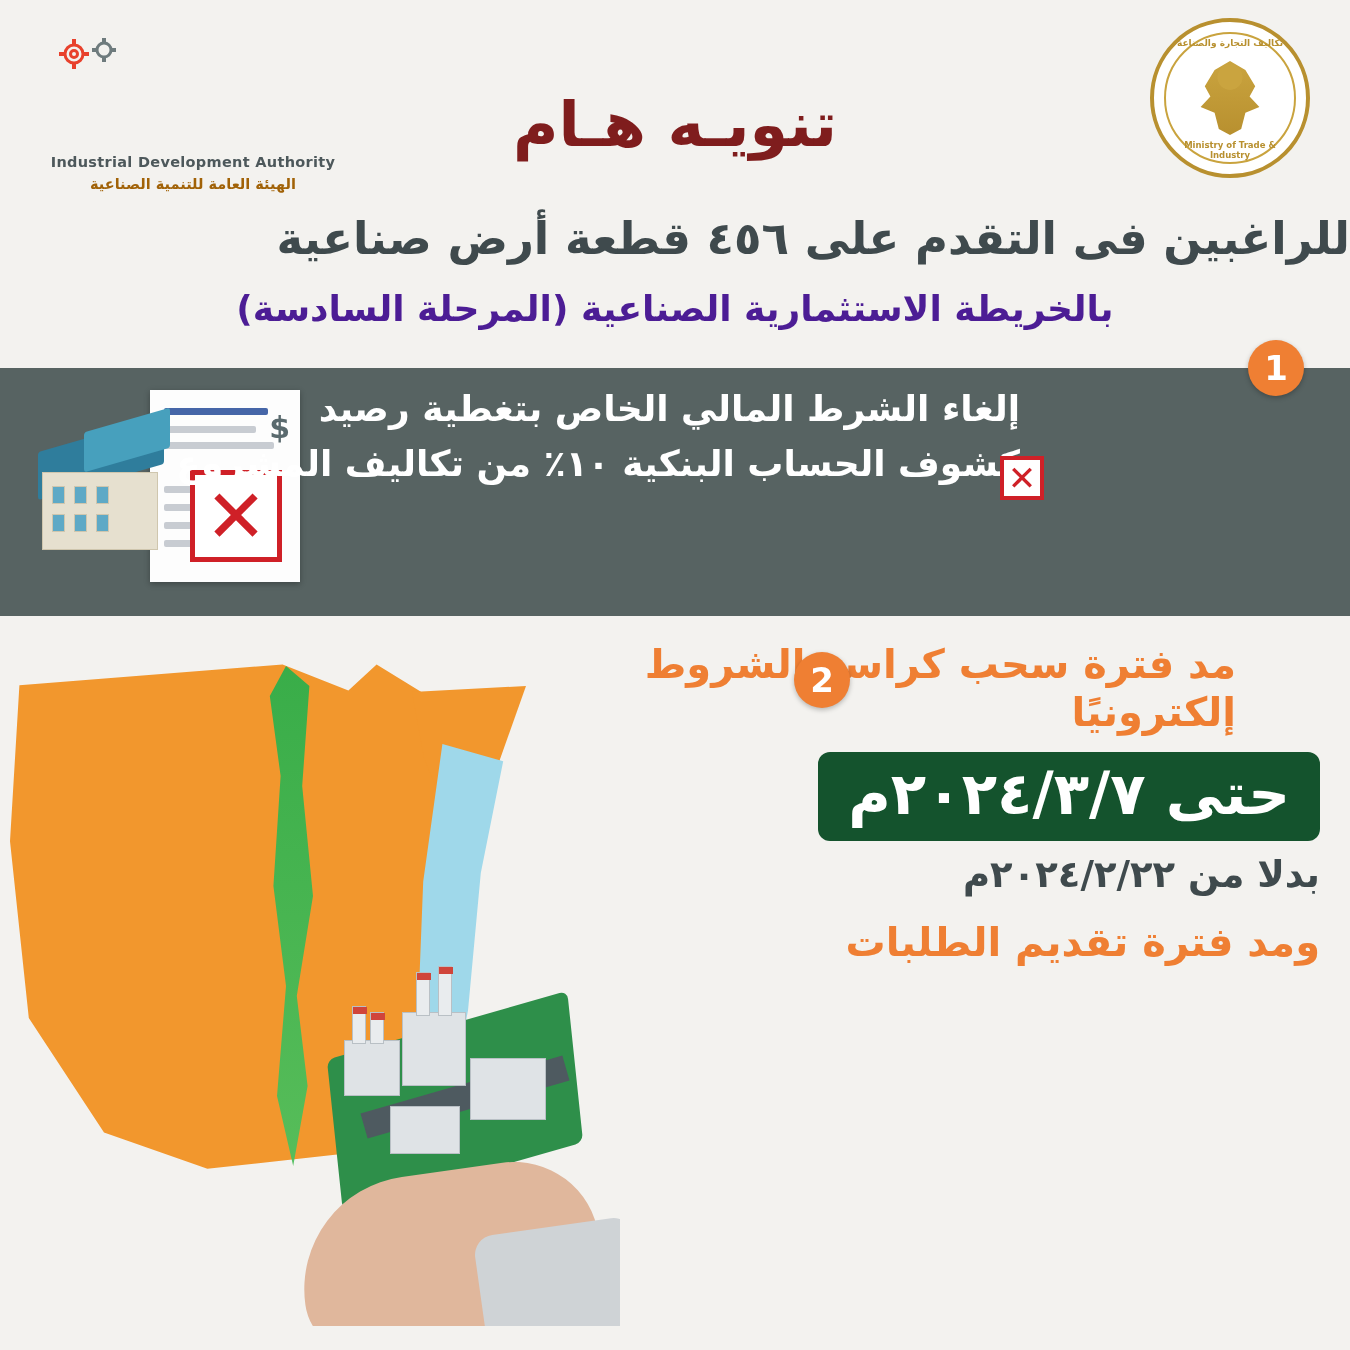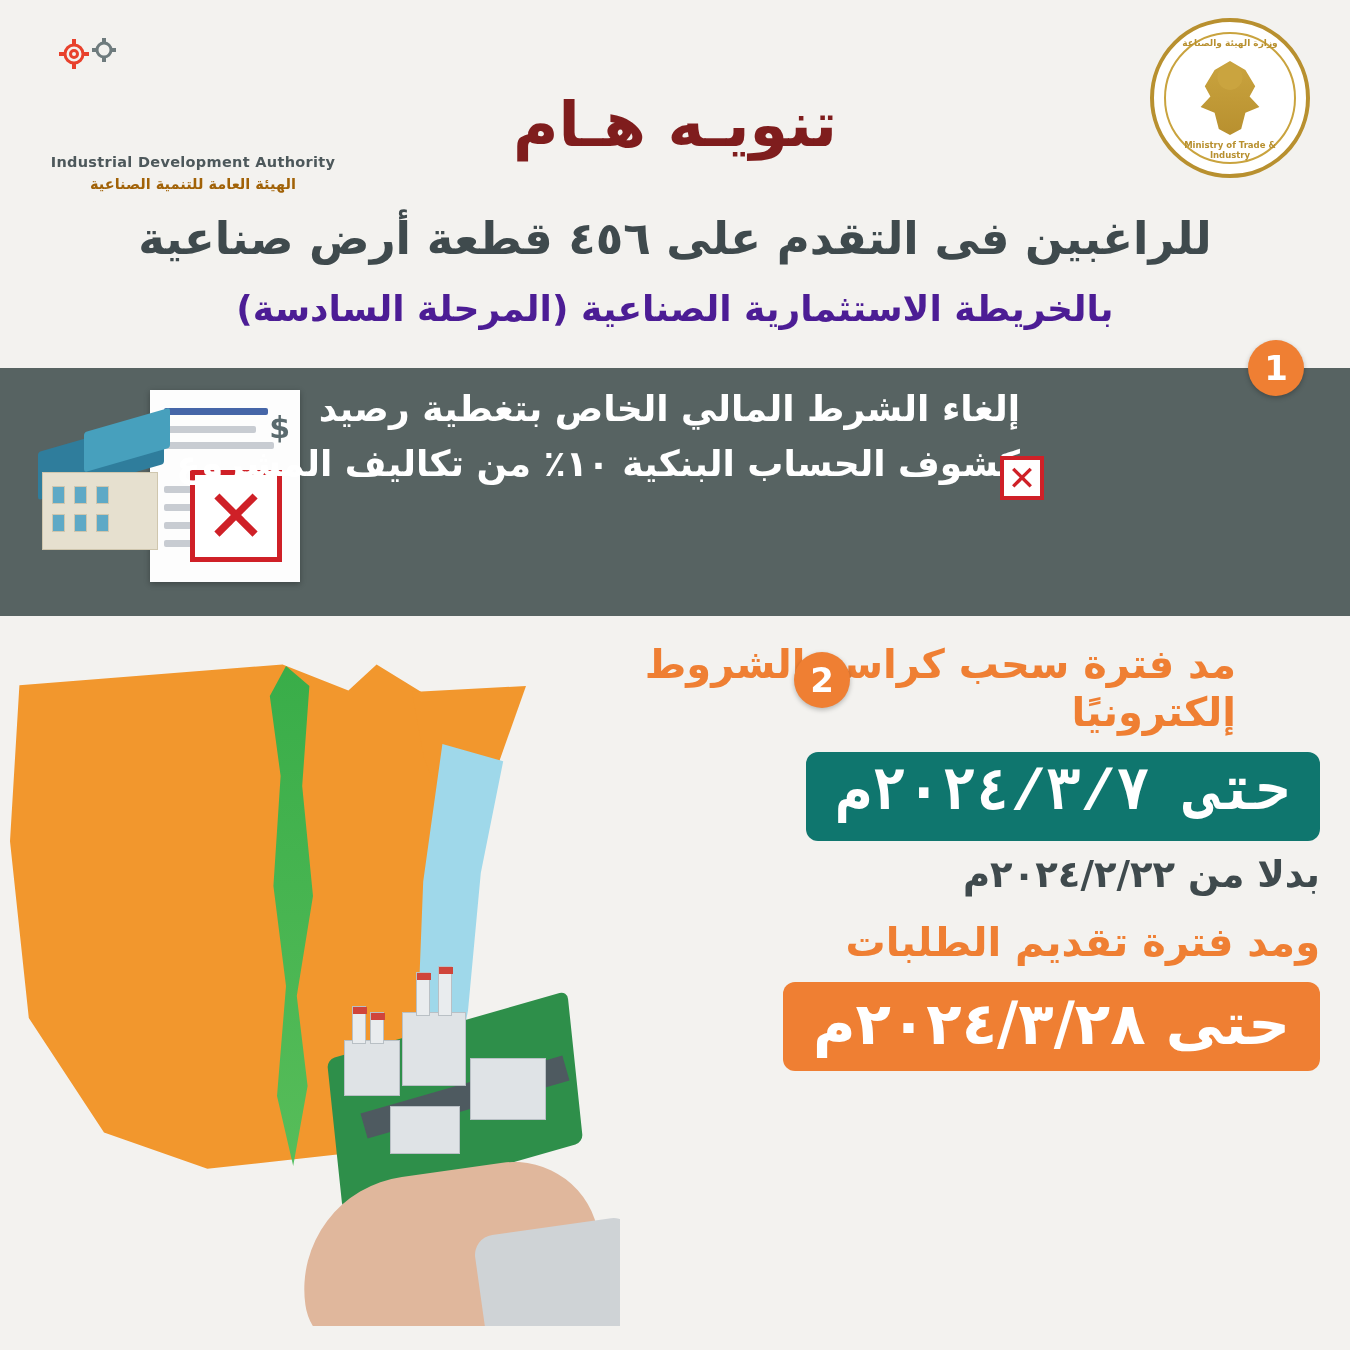--- a/index.html
+++ b/index.html
@@ -105,21 +105,21 @@
     top: 88px; left: 0; right: 0;
     text-align: center;
     font-size: 62px;
     font-weight: bold;
     color: #7f1d1d;
     letter-spacing: 6px;
   }
   .title-sub1 {
     position: absolute;
     top: 212px; left: 0; right: 0;
-    text-align: center;
+    text-align: right;
     font-size: 45px;
     font-weight: bold;
     color: #3f4a4d;
   }
   .title-sub2 {
     position: absolute;
     top: 288px; left: 0; right: 0;
     text-align: center;
     font-size: 36px;
     font-weight: bold;
@@ -246,21 +246,21 @@
     display: inline-block;
     margin-top: 16px;
     padding: 12px 30px 16px;
     border-radius: 12px;
     color: #fff;
     font-size: 58px;
     font-weight: bold;
     line-height: 1.05;
     letter-spacing: 1px;
   }
-  .chip-red { background: #0f766e; font-family: Liberation Mono, monospace; }
+  .chip-red { background: #14532d; }
   .chip-orange { background: #ef7f33; }
   .instead {
     margin-top: 12px;
     font-size: 37px;
     font-weight: bold;
     color: #3f4a4d;
   }
 
   .map-wrap {
     position: absolute;
@@ -403,21 +403,21 @@
           <rect x="34" y="14" width="4" height="4"></rect>
             <rect x="54" y="14" width="4" height="4"></rect>
         </g>
       </svg>
       <div class="ida-en">Industrial Development  Authority</div>
       <div class="ida-ar">الهيئة العامة للتنمية الصناعية</div>
     </div>
 
     <div class="ministry-logo">
       <div class="ministry-inner">
-        <div class="min-top-text">وزارة الهيئة والصناعة</div>
+        <div class="min-top-text">تكاليف التجارة والصناعة</div>
         <div class="eagle"></div>
         <div class="min-bottom-text">Ministry of Trade &amp; Industry</div>
       </div>
     </div>
 
     <div class="title-main">تنويـه هـام</div>
     <div class="title-sub1">للراغبين فى التقدم على ٤٥٦ قطعة أرض صناعية</div>
     <div class="title-sub2">بالخريطة الاستثمارية الصناعية (المرحلة السادسة)</div>
   </div>
 
@@ -482,18 +482,17 @@
       <div class="sleeve"></div>
     </div>
 
     <div class="badge badge-2">2</div>
 
     <div class="sec2-right">
       <div class="heading-orange">مد فترة سحب كراسة الشروط إلكترونيًا</div>
       <div class="date-chip chip-red">حتى ٢٠٢٤/٣/٧م</div>
       <div class="instead">بدلا من ٢٠٢٤/٢/٢٢م</div>
       <div class="heading-orange second">ومد فترة تقديم الطلبات</div>
-      <div class="date-chip chip-orange">حتى ٢٠٢٤/٣/٢٨م</div>
     </div>
   </div>
 
 
 </div>
 
 </body></html>

